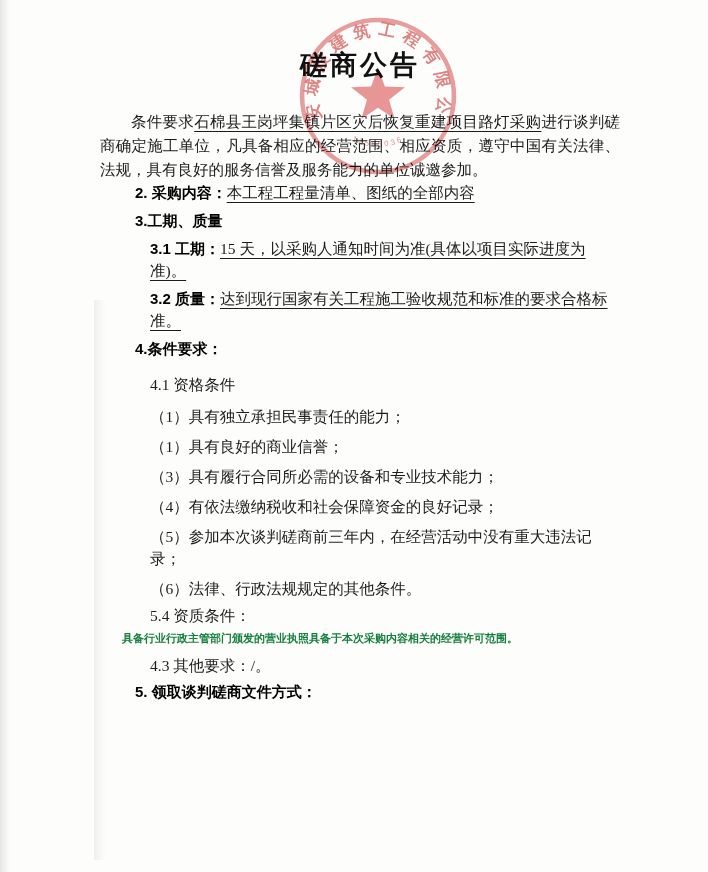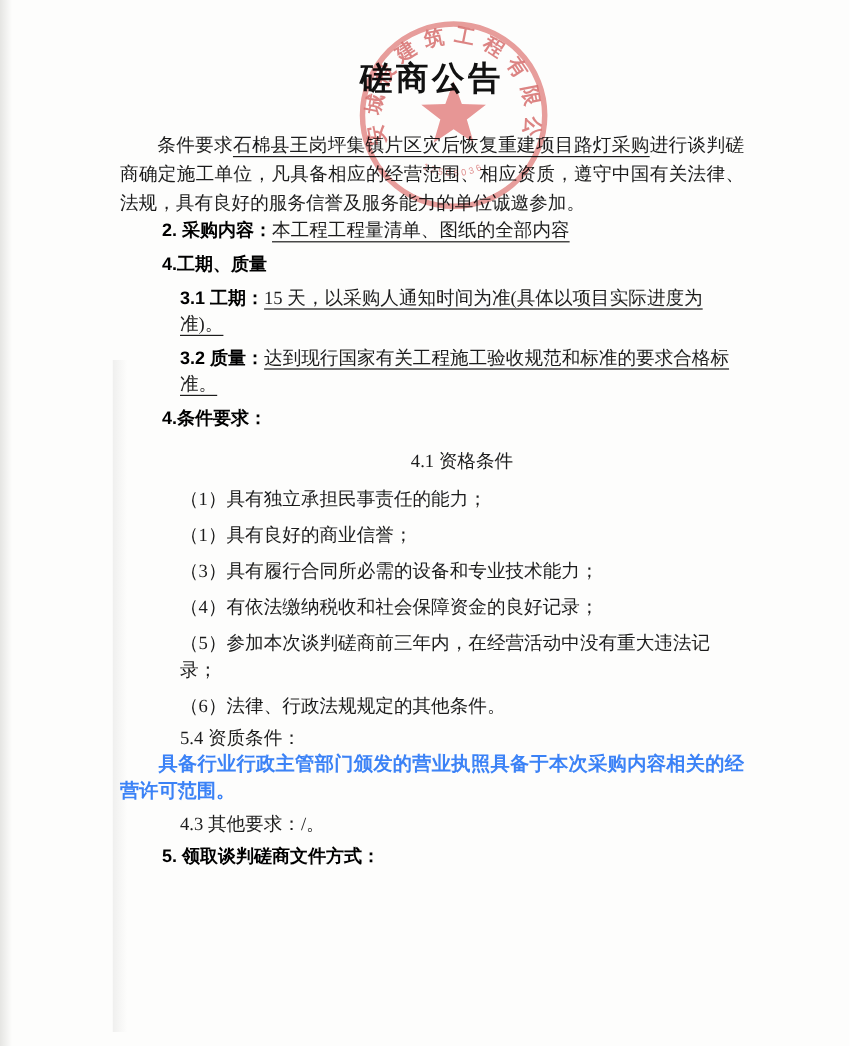--- a/index.html
+++ b/index.html
@@ -26,34 +26,34 @@
     height:30px; line-height:30px;
   }
   .intro {
     margin-top:30px; font-size:15.5px; line-height:24px;
     text-indent:2em; text-align:justify;
   }
   .line { font-size:15.5px; line-height:22px; }
   .ind1 { margin-left:35px; }
   .ind2 { margin-left:50px; }
   .mt6  { margin-top:6px; }
-  .mt14 { margin-top:14px;text-align:center; }
+  .mt14 { margin-top:14px; }
   .mt10 { margin-top:10px; }
   .mt8  { margin-top:8px; }
   .mt5  { margin-top:5px; }
   .mt4  { margin-top:4px; }
   .b {
     font-weight:700; color:#000;
     font-family:"Liberation Sans","DejaVu Sans",sans-serif;
     font-size:15px;
   }
   .u { text-decoration:underline; text-underline-offset:4px; }
   .boldpara {
-    font-size:16px; line-height:22px; text-indent:2em; text-align:justify;
-    font-weight:700; color:#3b82f6;
+    font-size:11px; line-height:22px; text-indent:2em; text-align:justify;
+    font-weight:700; color:#15803d;
     font-family:"Liberation Sans","DejaVu Sans",sans-serif;
   }
   .signup {
     margin-top:7px; font-size:15.5px; line-height:30px;
     text-indent:2em; text-align:justify;
   }
   .seal {
     position:absolute; left:297px; top:15px; width:162px; height:162px;
     pointer-events:none; mix-blend-mode:multiply; opacity:.82;
   }
@@ -67,21 +67,21 @@
 
   <div class="inner">
 
     <div class="title">磋商公告</div>
 
     <div class="intro"><span>条件要求</span><span class="u">石棉县王岗坪集镇片区灾后恢复重建项目路灯采购</span><span>进行谈判磋商确定施工单位，凡具备相应的经营范围、相应资质，遵守中国有关法律、法规，具有良好的服务信誉及服务能力的单位诚邀参加。</span></div>
 
 
     <div class="line ind1"><span class="b">2.  采购内容：</span><span class="u">本工程工程量清单、图纸的全部内容</span></div>
 
-    <div class="line ind1 mt6"><span class="b">4.工期、质量</span></div>
+    <div class="line ind1 mt6"><span class="b">3.工期、质量</span></div>
 
     <div class="line ind2 mt6"><span class="b">3.1 工期：</span><span class="u">15 天，以采购人通知时间为准(具体以项目实际进度为准)。</span></div>
 
     <div class="line ind2 mt6"><span class="b">3.2 质量：</span><span class="u">达到现行国家有关工程施工验收规范和标准的要求合格标准。</span></div>
 
     <div class="line ind1 mt6"><span class="b">4.条件要求：</span></div>
 
     <div class="line ind2 mt14">4.1 资格条件</div>
 
     <div class="line ind2 mt10">（1）具有独立承担民事责任的能力；</div>

